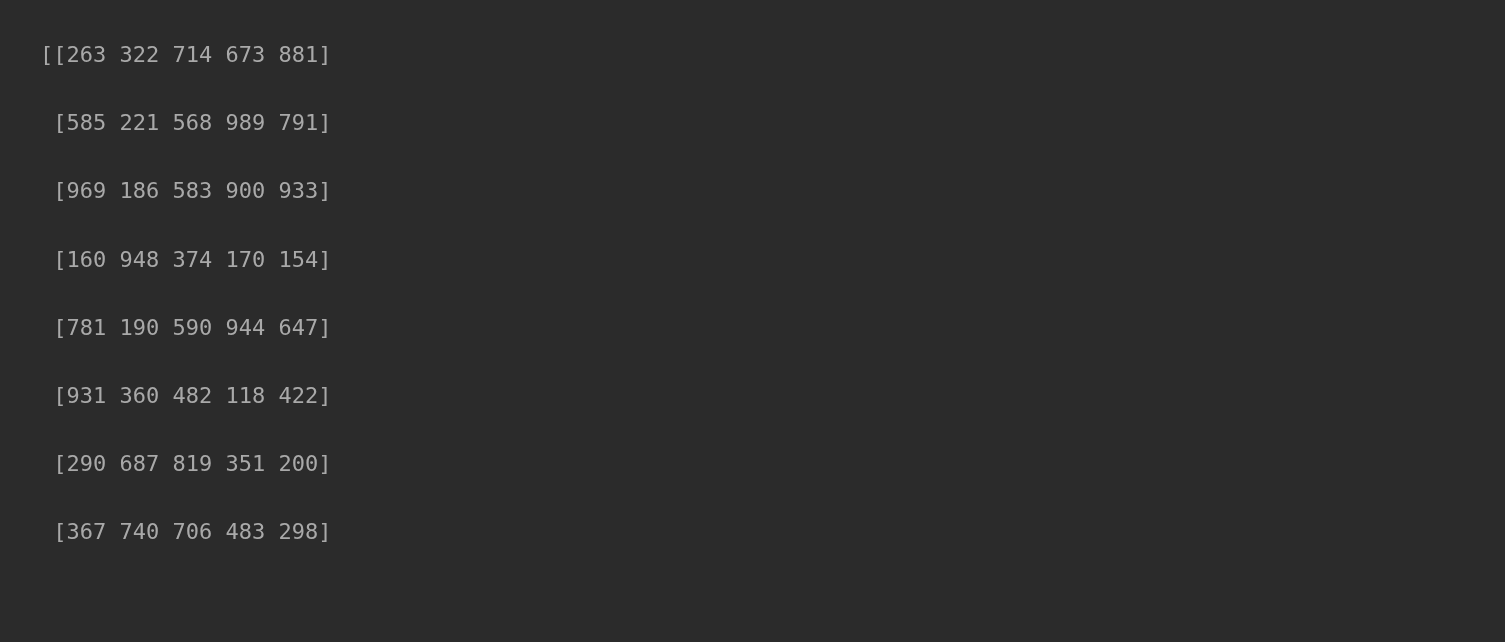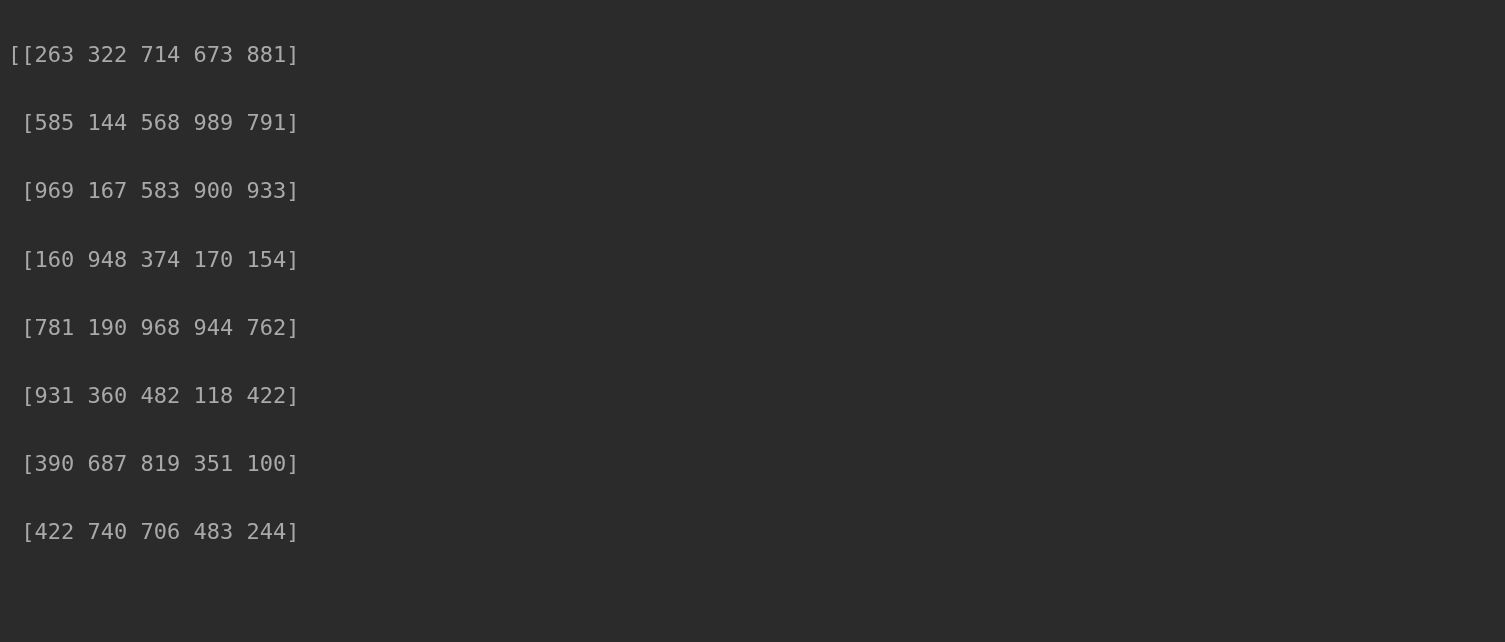--- a/index.html
+++ b/index.html
@@ -13,31 +13,32 @@
     width: 1505px;
     height: 642px;
     overflow: hidden;
   }
   .terminal {
     padding: 4px 8px 0 8px;
     white-space: pre;
   }
   .line {
     display: block;
+    margin-left: 32px;
   }
 </style>
 </head>
 <body>
 
 <div class="terminal">
 <span class="line">[[263 322 714 673 881]</span>
-<span class="line"> [585 144 568 989 791]</span>
-<span class="line"> [969 167 583 900 933]</span>
+<span class="line"> [585 221 568 989 791]</span>
+<span class="line"> [969 186 583 900 933]</span>
 <span class="line"> [160 948 374 170 154]</span>
-<span class="line"> [781 190 968 944 762]</span>
+<span class="line"> [781 190 590 944 647]</span>
 <span class="line"> [931 360 482 118 422]</span>
-<span class="line"> [390 687 819 351 100]</span>
-<span class="line"> [422 740 706 483 244]</span>
+<span class="line"> [290 687 819 351 200]</span>
+<span class="line"> [367 740 706 483 298]</span>
 
 
 
 
 </div>
 
 </body></html>

